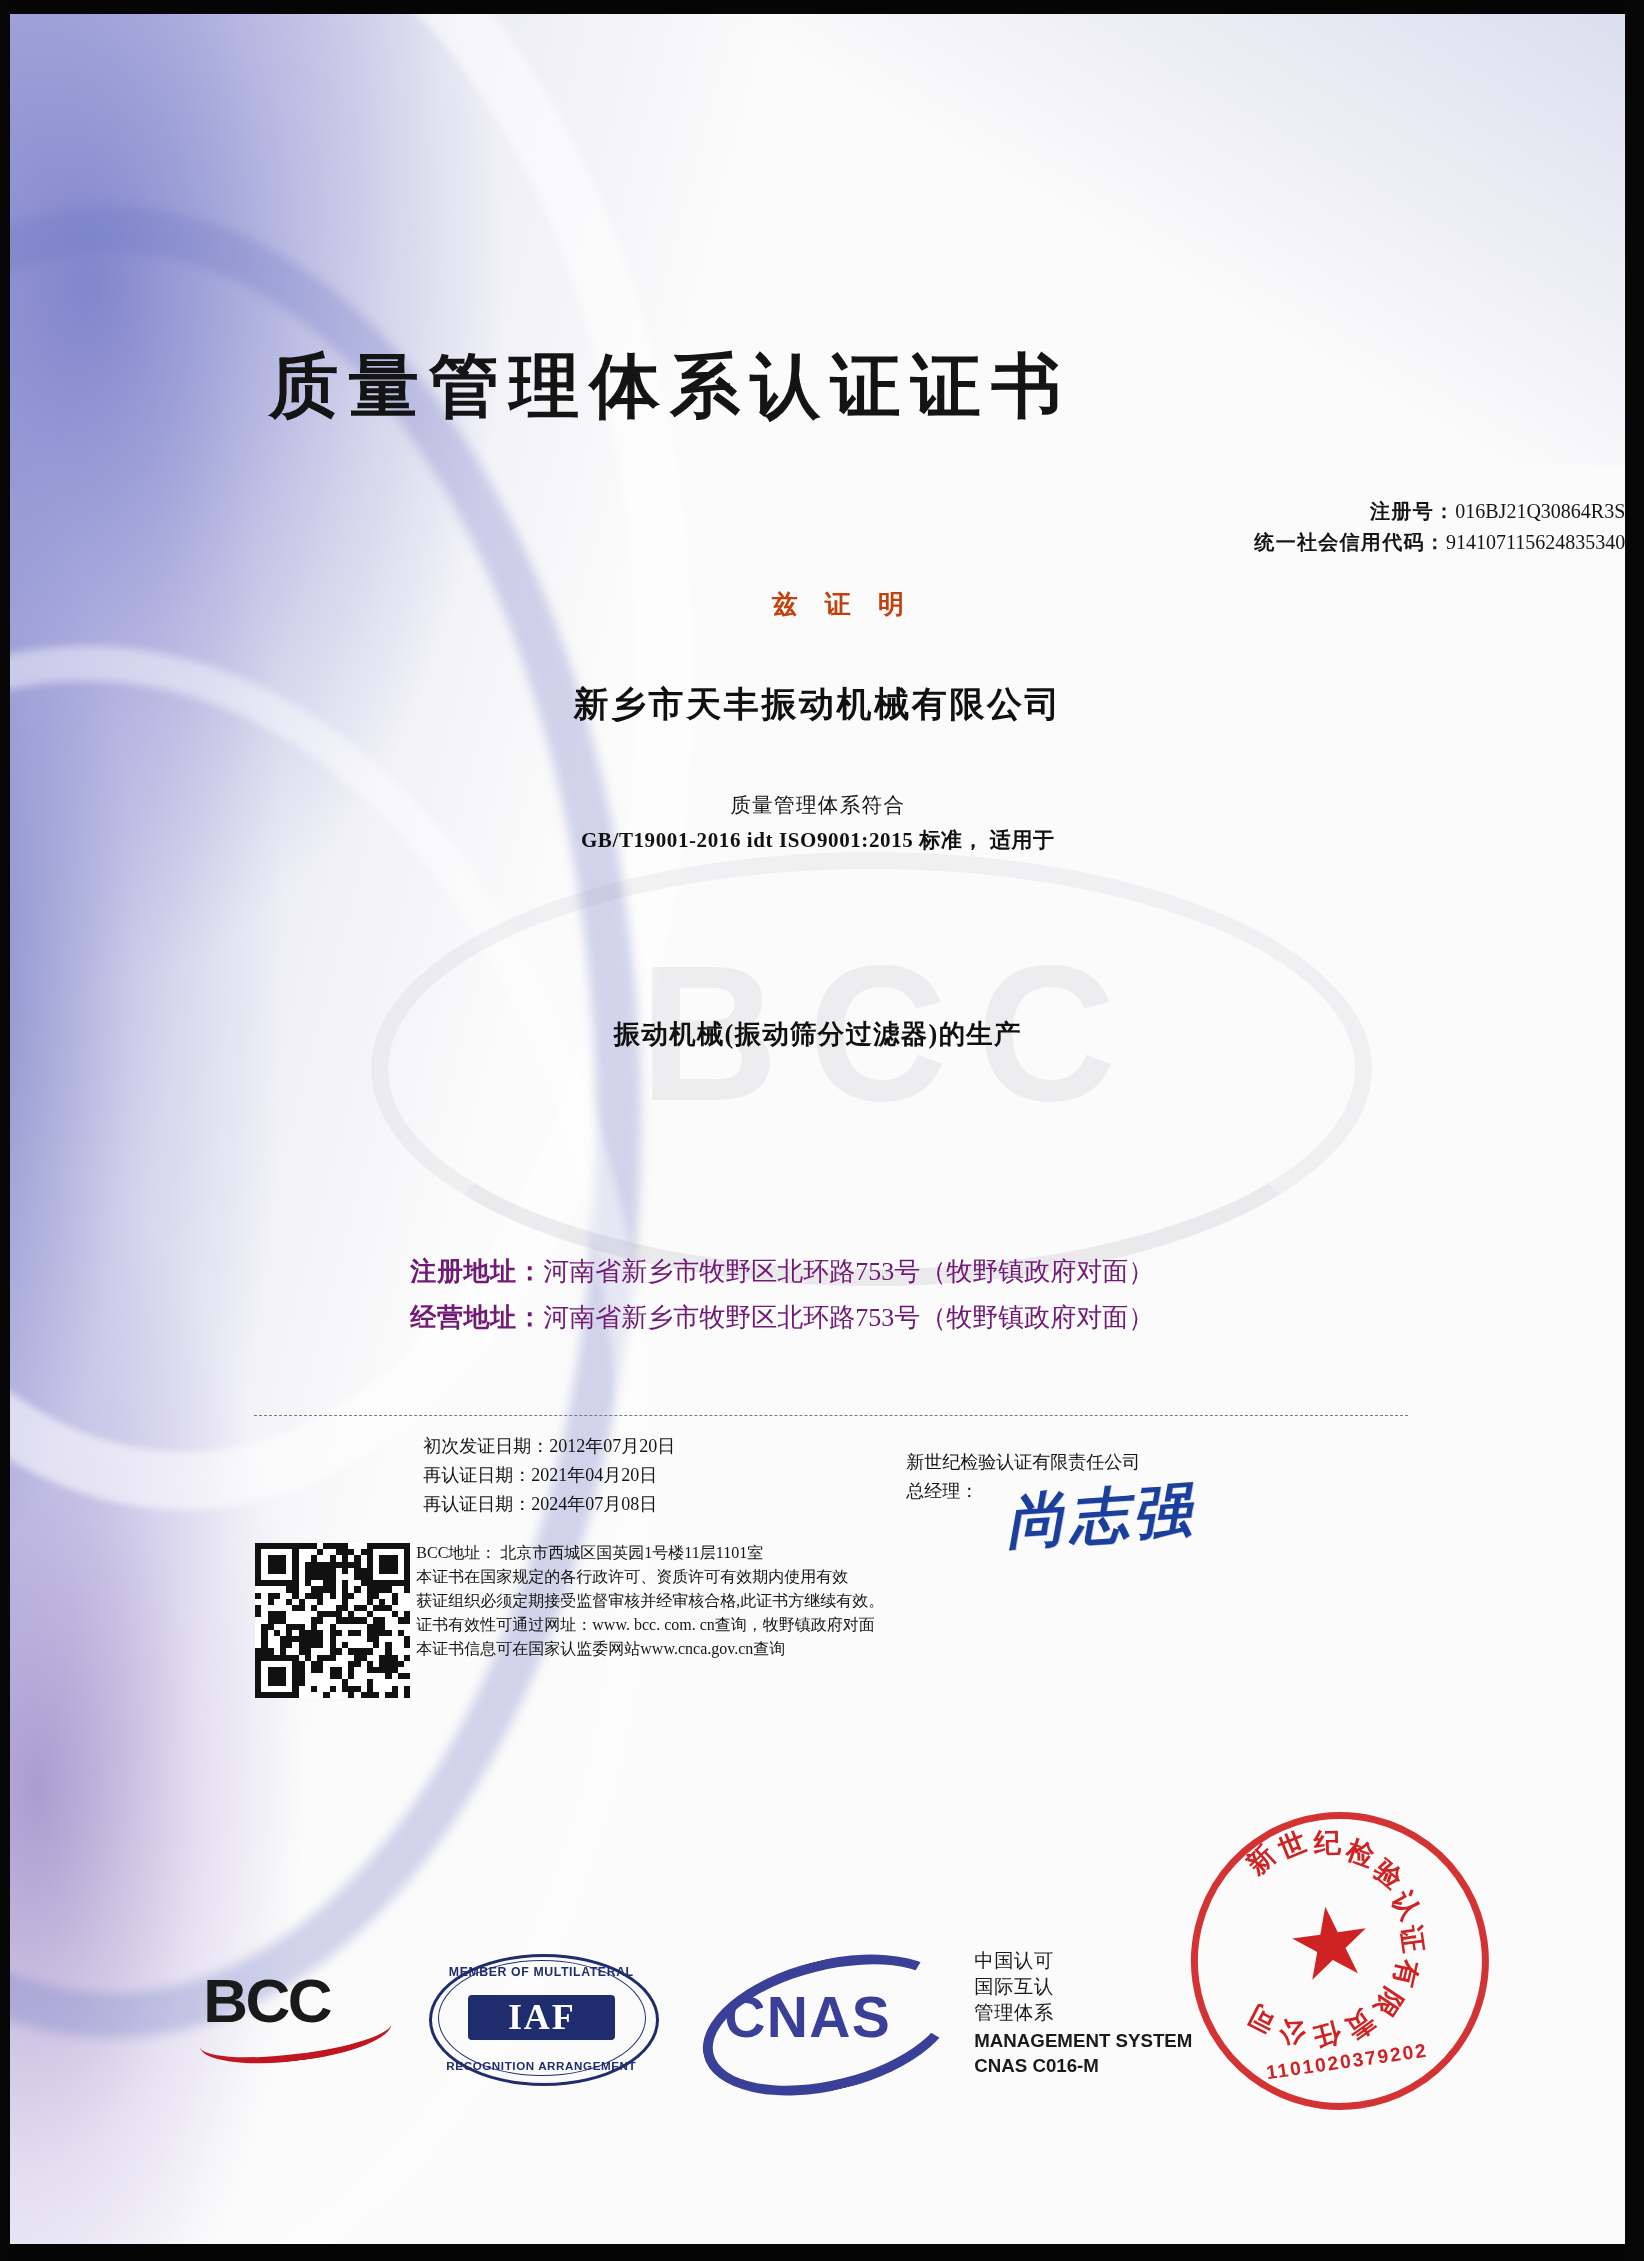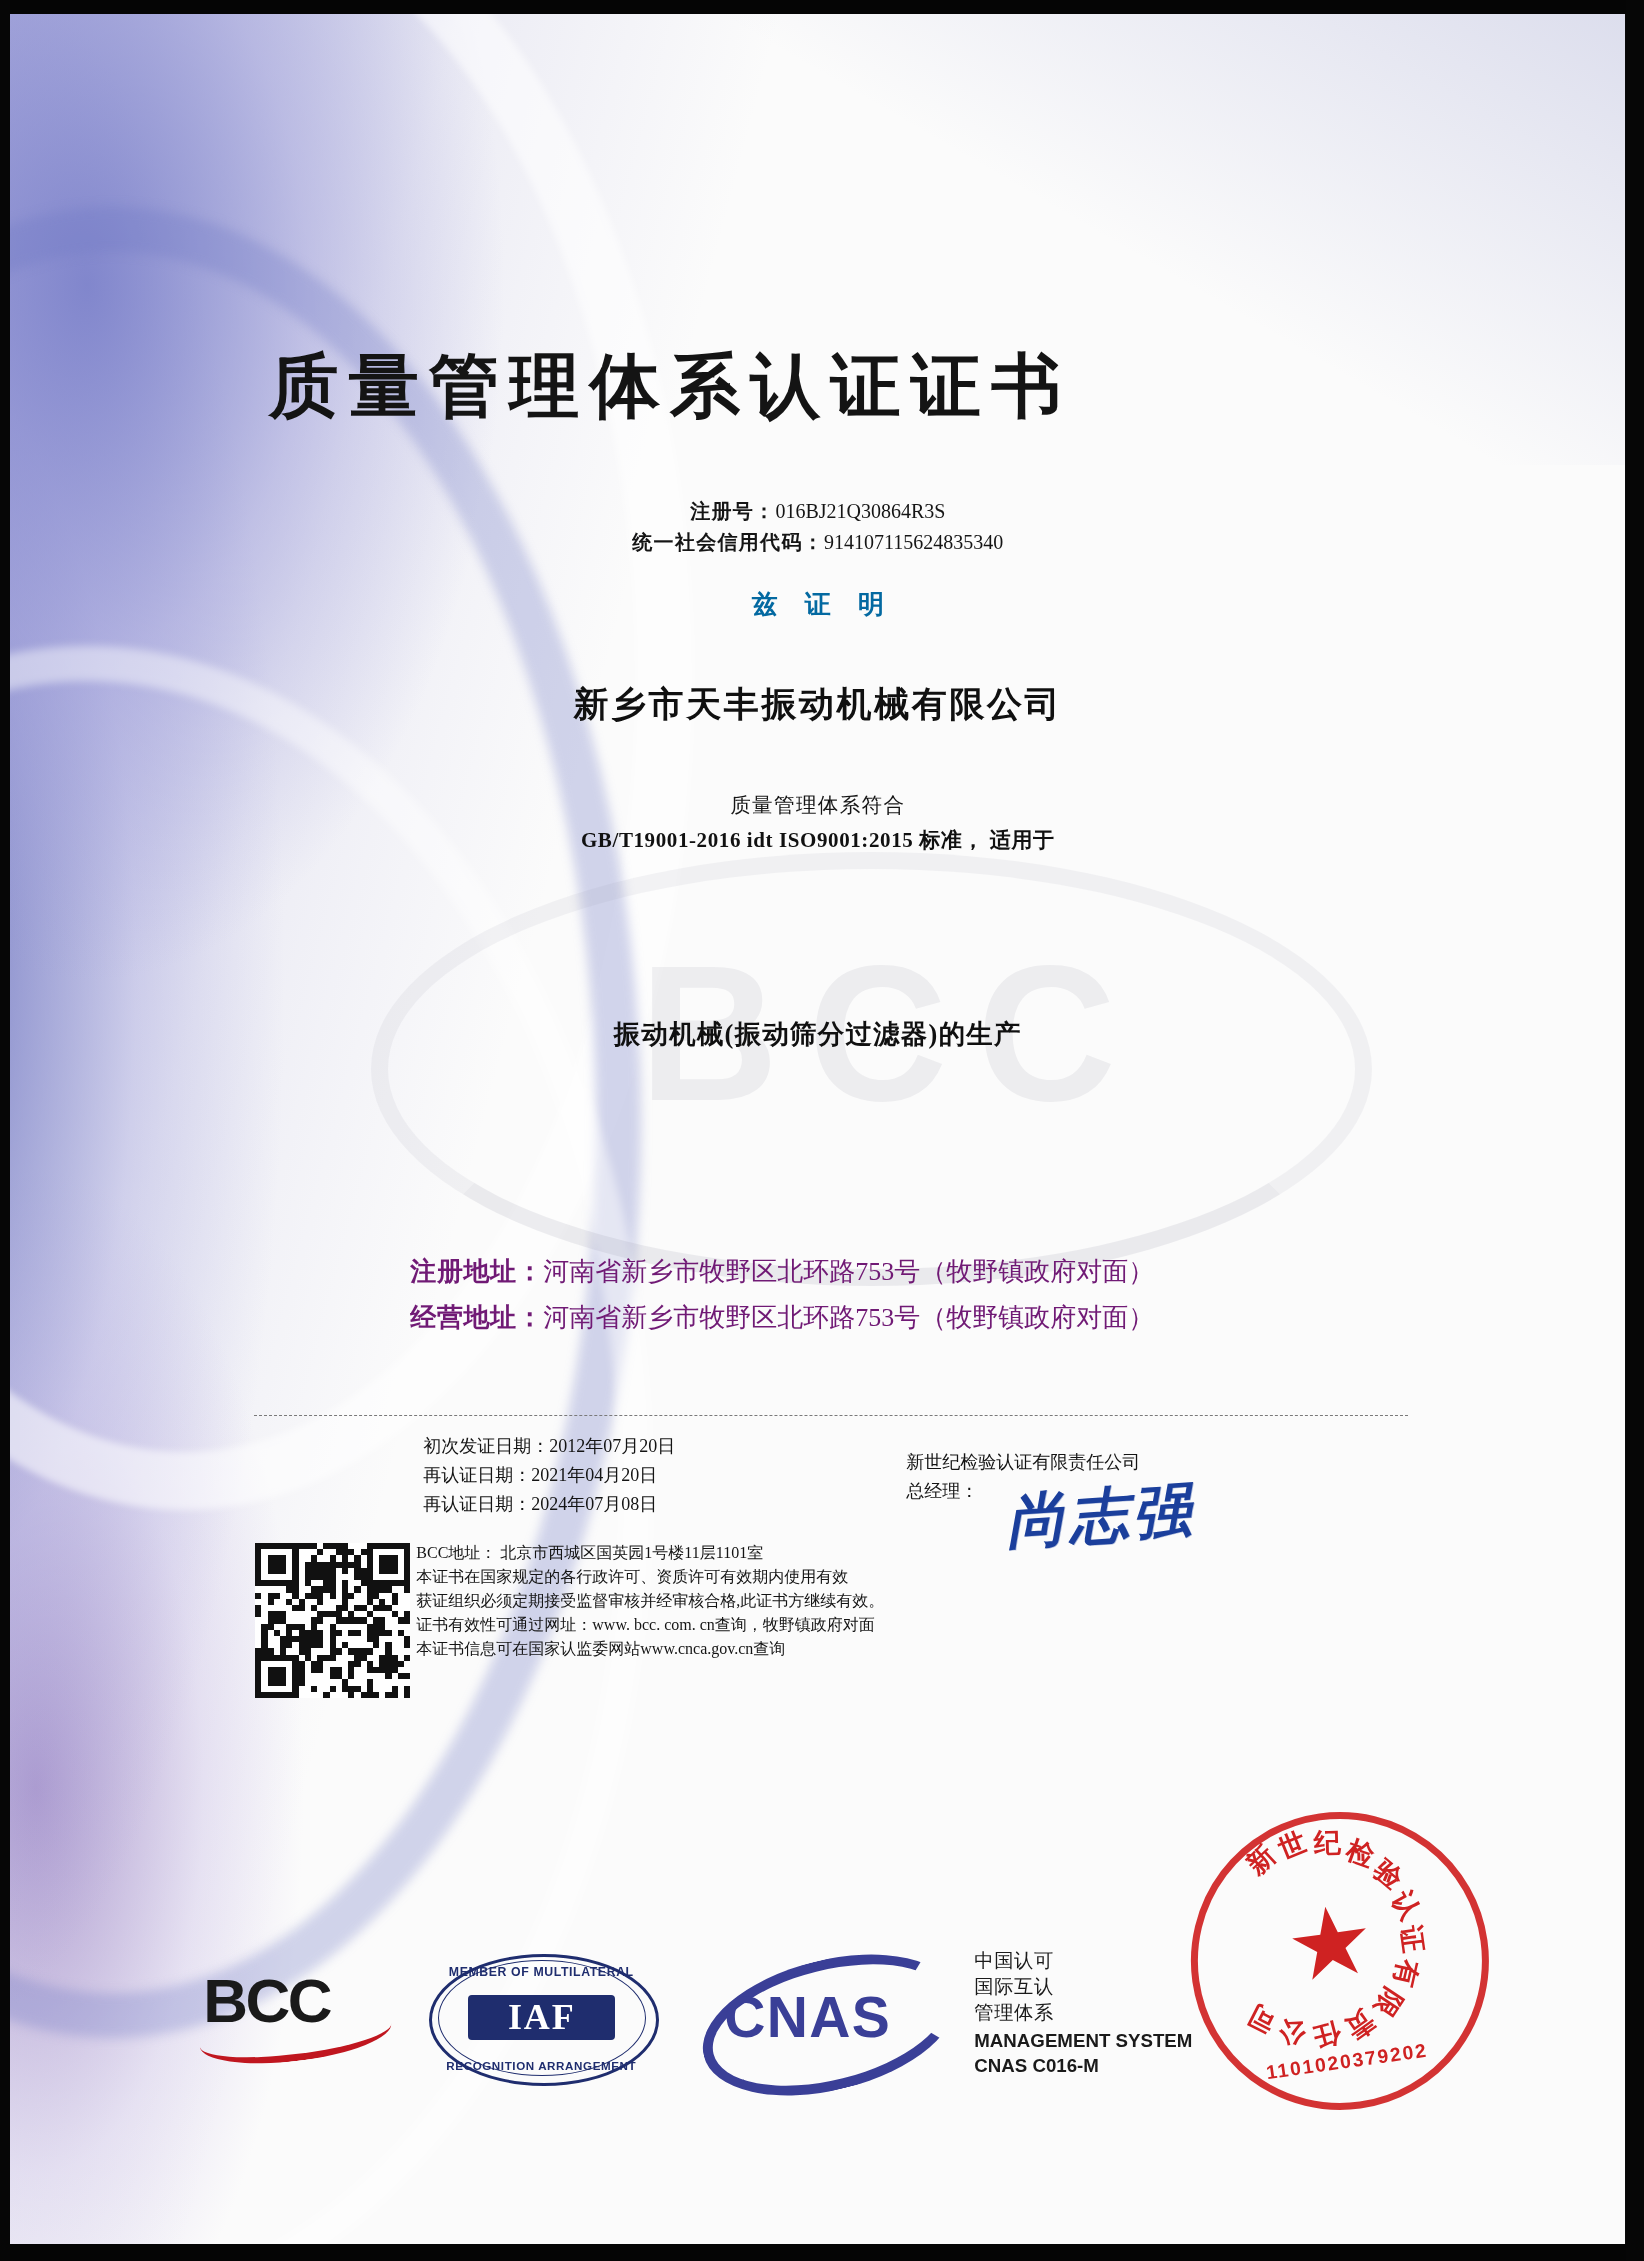--- a/index.html
+++ b/index.html
@@ -139,41 +139,42 @@
     font-weight: 700;
     letter-spacing: 10.3px;
     color: #141414;
     text-indent: 10.3px;
   }
 
   .reg-block {
     position: absolute;
     left: 0; top: 482px;
     width: 1615px;
-    text-align: center;
+    text-align: right;
     line-height: 1.55;
   }
   .reg-line {
     font-size: 20px;
     color: #151515;
     white-space: nowrap;
   }
   .reg-line .lbl { font-weight: 700; letter-spacing: 1.3px; }
   .reg-line .val { font-family: "Liberation Serif", serif; letter-spacing: 0px; }
 
   .hereby {
     position: absolute;
     left: 0; top: 573px;
     width: 1615px;
     text-align: center;
     font-size: 26px;
     font-weight: 600;
     letter-spacing: 10.3px;
-    color: #0369a1;
+    color: #c2410c;
     text-indent: 10.3px;
+    padding-left: 20px;
   }
 
   .company-name {
     position: absolute;
     left: 0; top: 659px;
     width: 1615px;
     text-align: center;
     font-size: 35px;
     font-weight: 700;
     letter-spacing: 2.6px;

